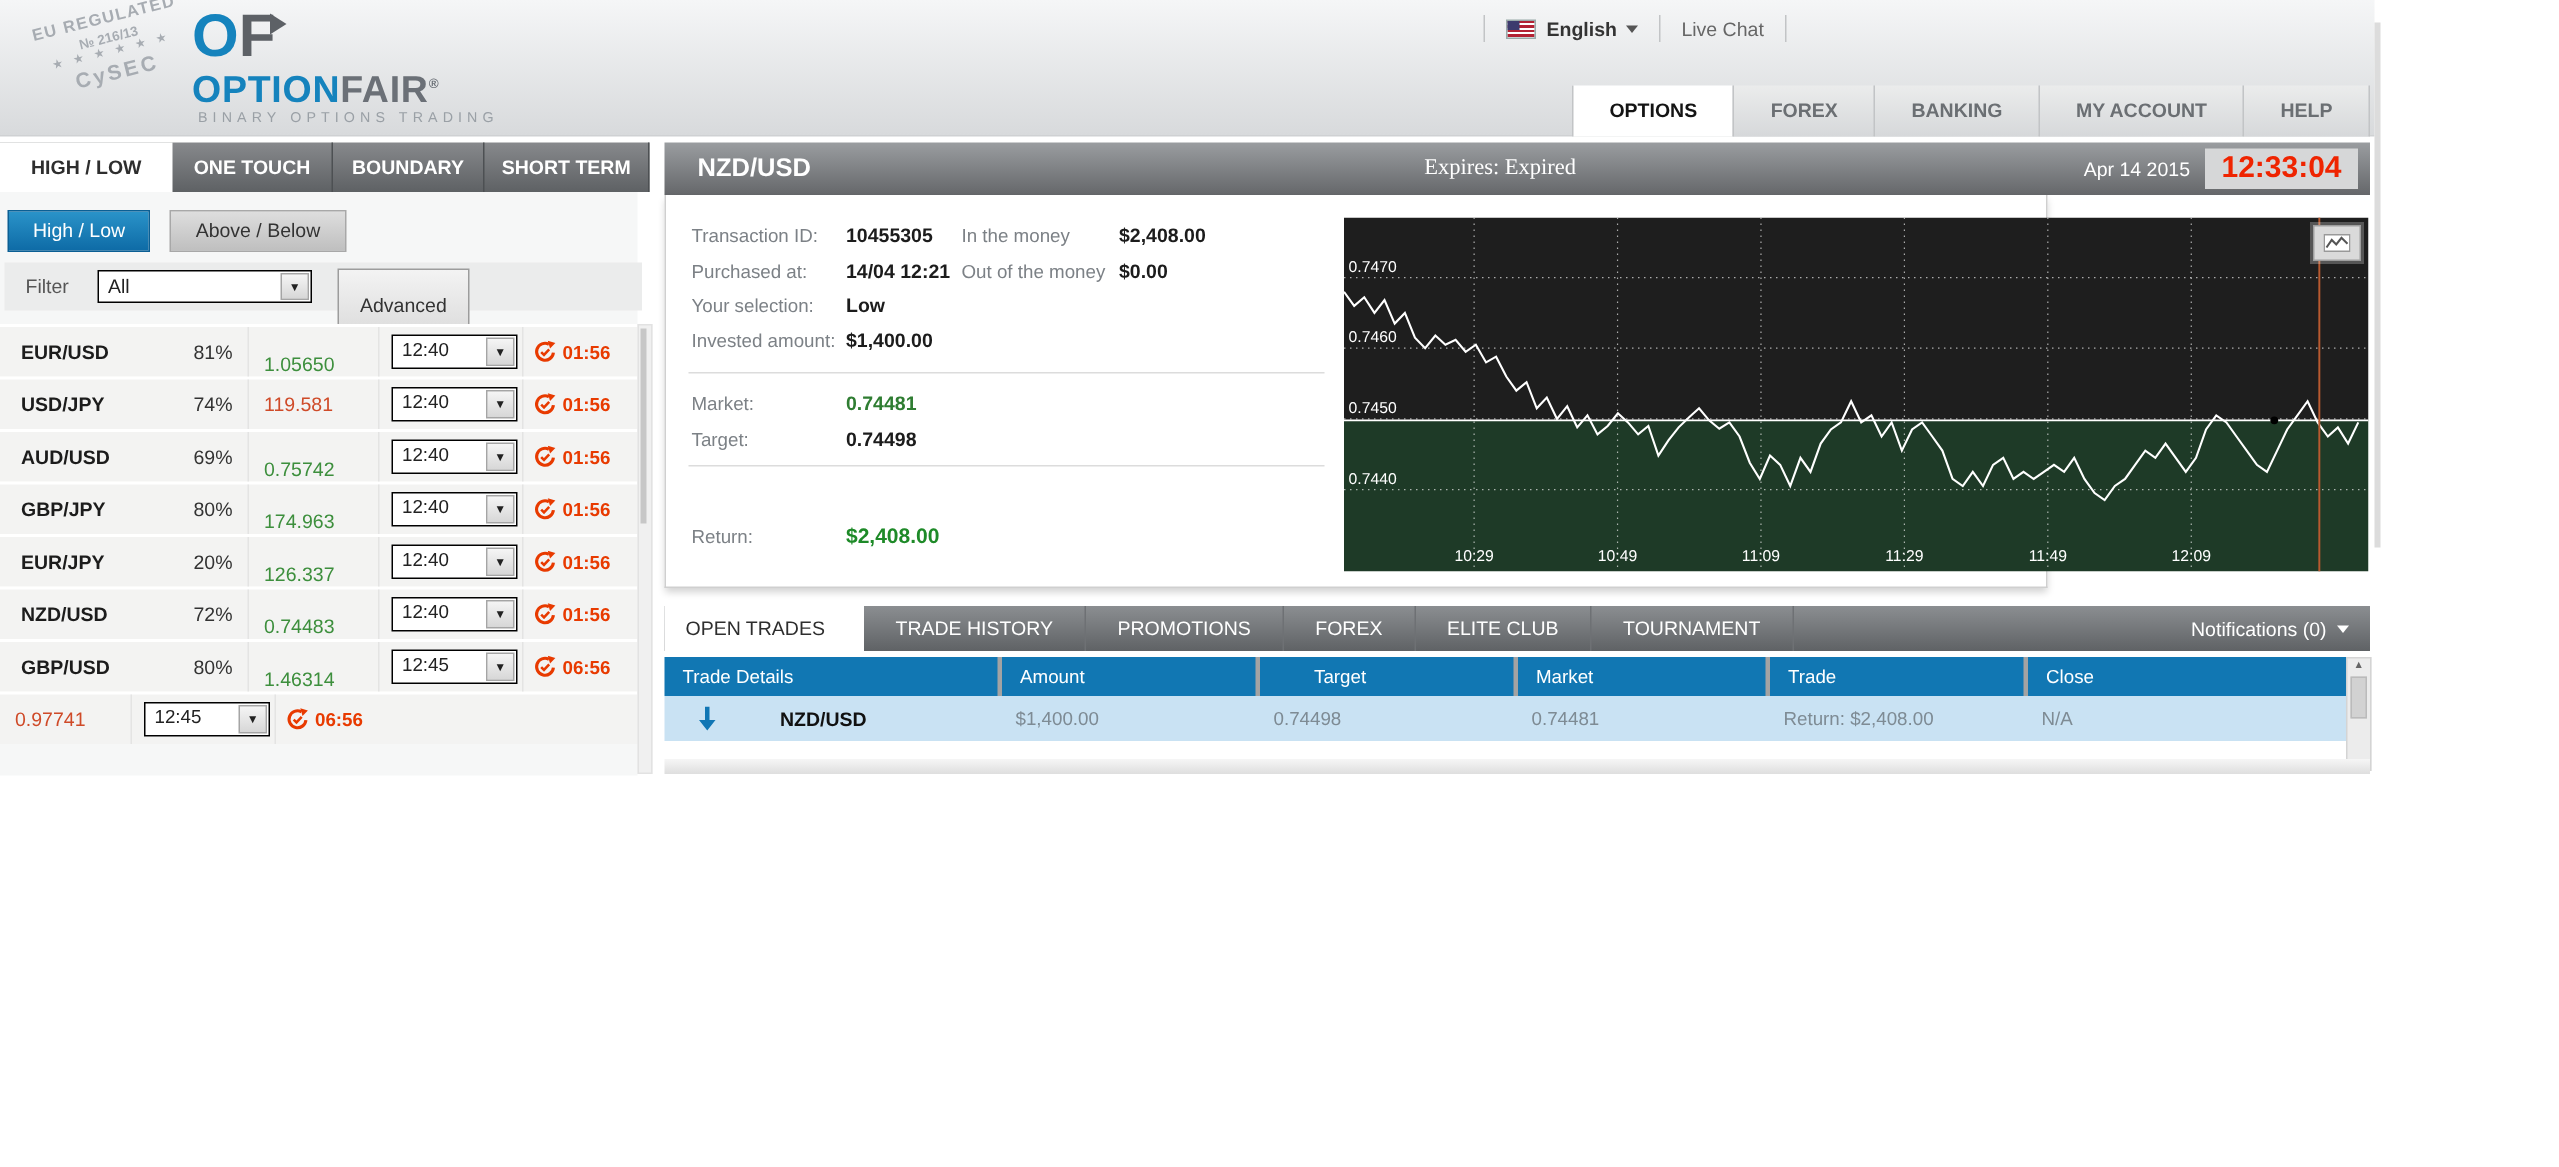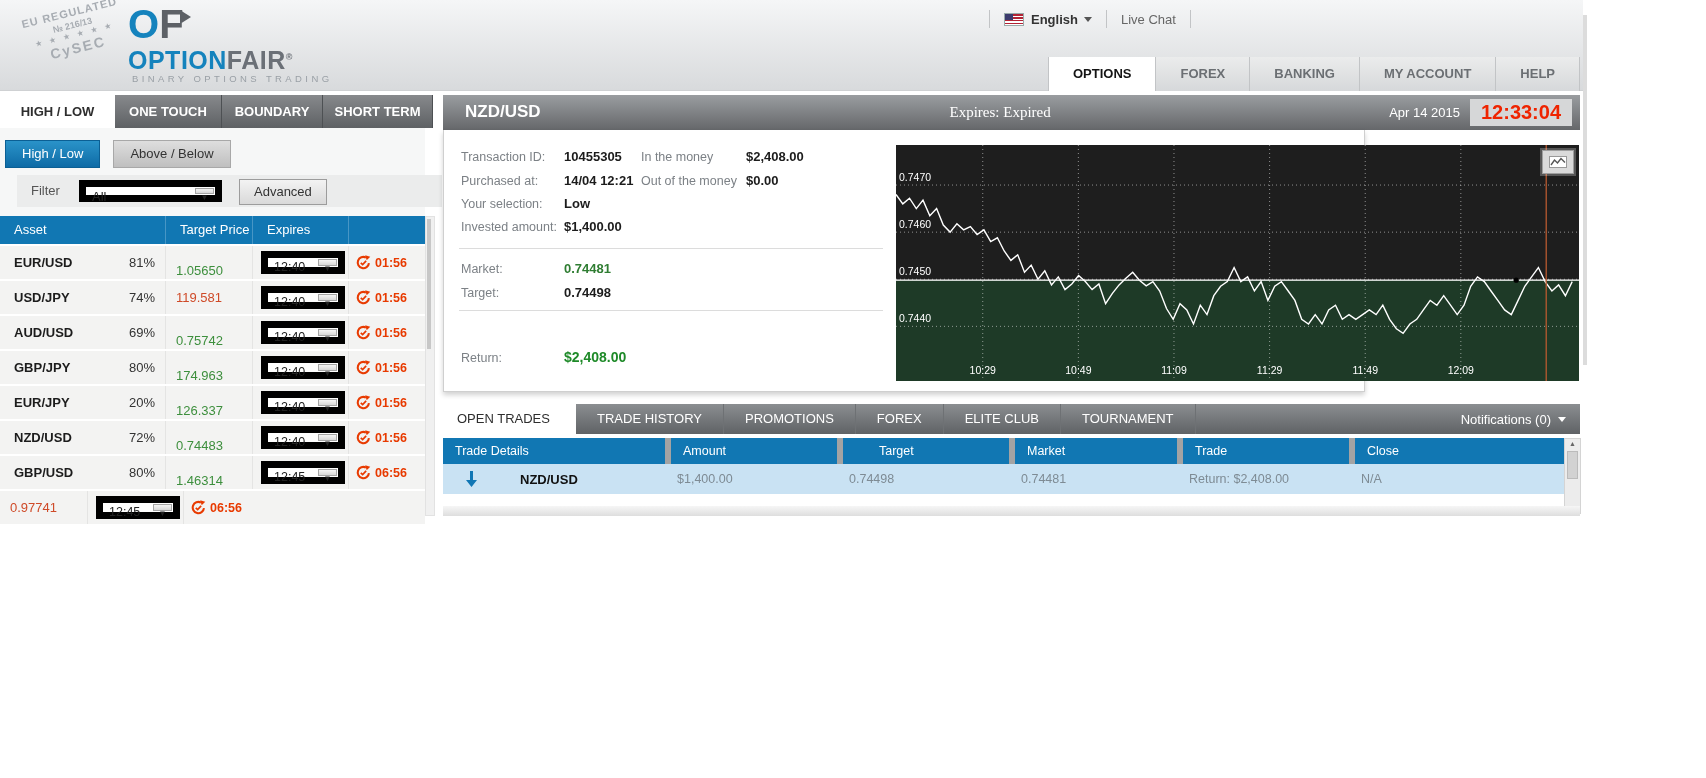--- a/index.html
+++ b/index.html
@@ -41,28 +41,28 @@
   .side-tabs{position:absolute;left:0;top:95px;width:433px;height:33px;display:flex;
              background:linear-gradient(#87898c,#5e6164);}
   .side-tab{line-height:33px;text-align:center;font-size:13px;font-weight:bold;color:#fff;
             border-right:1px solid #4d5053;box-sizing:border-box;cursor:pointer;}
   .side-tab.active{background:#fff;color:#2e2e2e;border-right:none;}
   .left-body{position:absolute;left:0;top:128px;width:425px;height:389px;background:#f6f7f7;}
   .mode-row{position:absolute;left:5px;top:12px;}
   .btn-mode{display:inline-block;height:26px;line-height:26px;padding:0 16px;font-size:13px;cursor:pointer;}
   .btn-mode.on{background:linear-gradient(#2a93c9,#0e6ba6);border:1px solid #0b5f94;color:#fff;}
   .btn-mode.off{background:linear-gradient(#dedede,#bfbfbf);border:1px solid #a8a8a8;color:#333;margin-left:13px;}
-  .filter-row{position:absolute;left:17px;top:47px;width:425px;height:32px;background:#ebecec;}
+  .filter-row{position:absolute;left:3px;top:47px;width:425px;height:32px;background:#ebecec;}
   .filter-label{position:absolute;left:14px;top:8px;font-size:13px;color:#555;}
-  .select{position:relative;background:#fff;border:7px solid #000000;font-size:13px;color:#222;box-sizing:border-box;}
+  .select{position:relative;background:#fff;border:1px solid #000000;font-size:13px;color:#222;box-sizing:border-box;}
   .select .val{display:block;padding:2px 20px 0 6px;white-space:nowrap;overflow:hidden;}
   .select .sbtn{position:absolute;right:1px;top:1px;bottom:1px;width:17px;text-align:center;
         background:linear-gradient(#f5f5f5,#d7d7d7);border:1px solid #a5a5a5;color:#222;font-size:8px;line-height:18px;}
   .filter-select{position:absolute;left:62px;top:5px;width:143px;height:22px;}
-  .btn-advanced{position:absolute;left:222px;top:4px;height:24px;line-height:24px;padding:0 14px;font-size:13px;color:#333;
+  .btn-advanced{position:absolute;left:222px;top:4px;height:24px;line-height:24px;padding:12px 14px;font-size:13px;color:#333;
         background:linear-gradient(#f3f3f3,#d9d9d9);border:1px solid #9c9c9c;cursor:pointer;}
   .asset-table{position:absolute;left:0;top:88px;width:425px;}
   .asset-head{display:flex;height:28px;background:#1177b3;color:#fff;font-size:13px;}
   .asset-head .hc{line-height:28px;padding-left:14px;box-sizing:border-box;border-left:1px solid #4796c5;}
   .asset-head .hc:first-child{border-left:none;}
   .asset-row{display:flex;height:33px;background:#f3f3f2;border-top:2px solid #fff;align-items:center;
              font-size:13px;cursor:pointer;}
   .asset-row .cc{box-sizing:border-box;height:100%;display:flex;align-items:center;border-left:1px solid #e4e4e3;}
   .asset-row .cc:first-child{border-left:none;}
   .pair{font-weight:bold;color:#1c1c1c;padding-left:14px;}
@@ -96,21 +96,21 @@
              display:flex;align-items:center;justify-content:center;cursor:pointer;box-shadow:0 0 0 2px rgba(255,255,255,.25);}
   
   .bottom-tabs{position:absolute;left:443px;top:404px;width:1137px;height:30px;display:flex;
                background:linear-gradient(#8b8e91,#5f6265);justify-content:flex-end;}
   .btab{line-height:30px;padding:0 21px;font-size:13px;color:#fff;border-right:1px solid #6e7174;cursor:pointer;}
   .btab.active{background:#fff;color:#2e2e2e;width:98px;text-align:left;padding-left:14px;border-right:none;}
   .notif{margin-left:auto;display:flex;align-items:center;padding-right:14px;color:#fff;font-size:13px;cursor:pointer;}
   .notif .caret{border-top-color:#fff;}
   .trades-head{position:absolute;left:443px;top:438px;width:1121px;height:26px;background:#1177b3;display:flex;
                color:#fff;font-size:12.5px;}
-  .trades-head .hc{line-height:26px;padding-left:12px;box-sizing:border-box;border-left:6px solid #a3a3a3;}
+  .trades-head .hc{line-height:26px;padding-left:12px;box-sizing:border-box;border-left:3px solid #a3a3a3;}
   .trades-head .hc:first-child{border-left:none;}
   .trades-row{position:absolute;left:443px;top:464px;width:1121px;height:30px;background:#c9e2f3;display:flex;
               align-items:center;font-size:12.5px;cursor:pointer;}
   .trades-row .tc{box-sizing:border-box;padding-left:12px;color:#7e8b94;}
   .trades-row .tc.first{display:flex;align-items:center;padding-left:22px;}
   .t-asset{font-weight:bold;color:#111;margin-left:42px;font-size:13px;}
   .t-market{color:#2f8a35;}
   .trades-scroll{position:absolute;left:1564px;top:438px;width:15px;height:74px;background:#ececec;border:1px solid #d4d4d4;}
   .trades-scroll .up{position:absolute;top:1px;left:0;width:100%;text-align:center;font-size:7px;color:#666;}
   .trades-scroll .thumb{position:absolute;top:12px;left:2px;width:9px;height:26px;background:#d2d2d2;border:1px solid #bbb;}
@@ -163,26 +163,20 @@
     <div class="mode-row" id="mode-row"><div class="btn-mode on">High / Low</div><div class="btn-mode off">Above / Below</div></div>
     <div class="filter-row">
       <span class="filter-label">Filter</span>
       <div class="select filter-select">
         <span class="val">All</span>
         <span class="sbtn">▼</span>
       </div>
       <div class="btn-advanced">Advanced</div>
     </div>
     <div class="asset-table">
-      <div class="asset-head" id="asset-head">
-          <div class="hc" style="width: 165px;">Asset</div>
-          <div class="hc" style="width: 87px;">Target Price</div>
-          <div class="hc" style="width: 96px;">Expires</div>
-          <div class="hc" style="width: 77px;"></div>
-        </div>
       <div id="asset-rows">
           <div class="asset-row">
             <div class="cc" style="width: 165px;">
               <b class="pair">EUR/USD</b>
               <span class="pct">81%</span>
             </div>
             <div class="cc" style="width: 87px;">
               <span class="price up">1.05650</span>
             </div>
             <div class="cc" style="width: 96px;">

